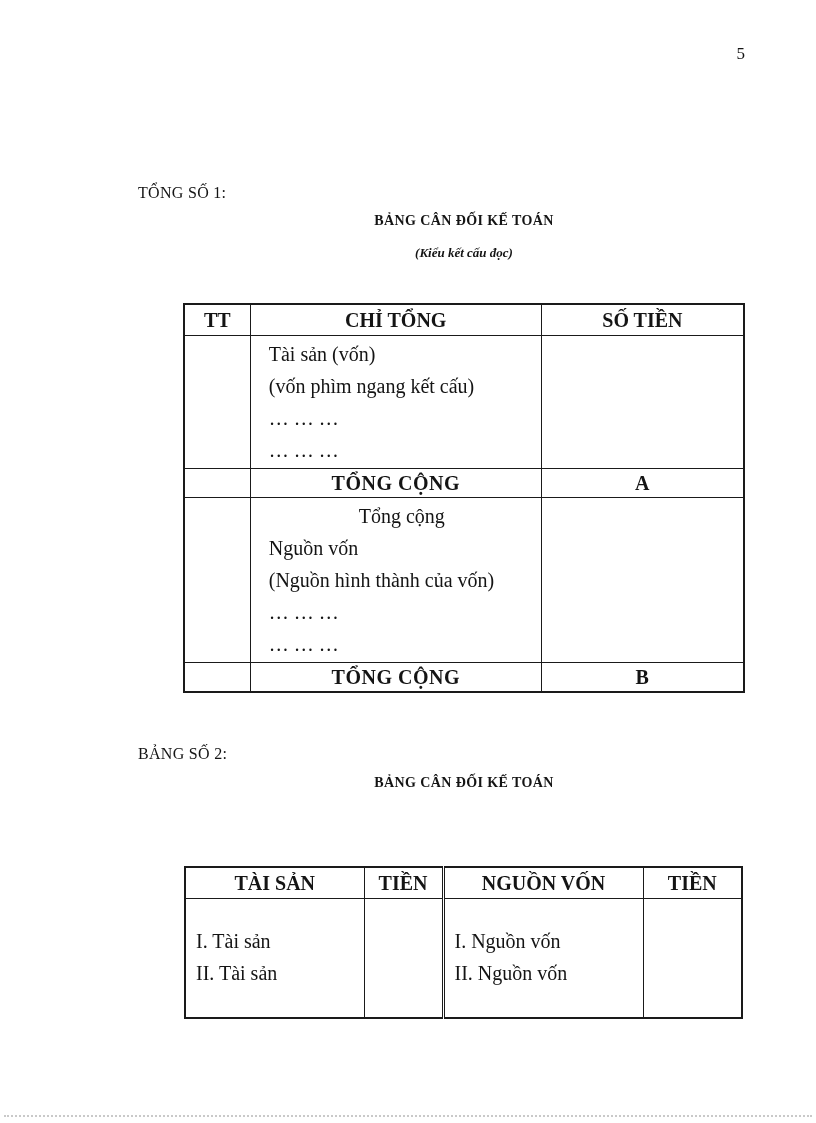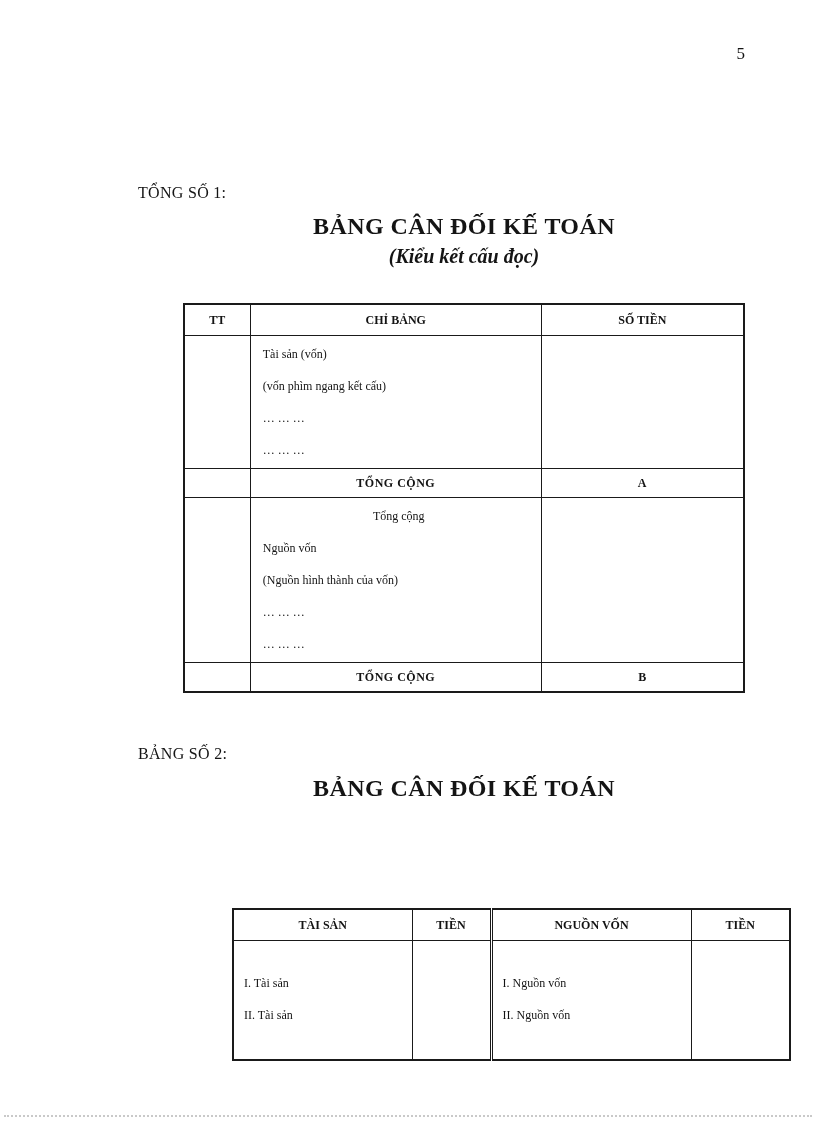--- a/index.html
+++ b/index.html
@@ -10,35 +10,35 @@
     font-family:"Liberation Serif","DejaVu Serif",serif;
     color:#141414;
     overflow:hidden;
   }
   .abs{position:absolute;}
   .page-number{top:44px;right:71px;font-size:17px;}
   .sec-label{left:138px;font-size:16px;letter-spacing:0.3px;}
   .sec1-label{top:184px;}
   .sec2-label{top:745px;}
   .title-wrap{left:183px;width:562px;text-align:center;}
-  .doc-title{font-weight:bold;font-size:24px;letter-spacing:0.4px;}
+  .doc-title{font-weight:bold;font-size:14px;letter-spacing:0.4px;}
   .t1{top:213px;}
   .t2{top:775px;}
-  .doc-subtitle{font-weight:bold;font-style:italic;font-size:20px;}
+  .doc-subtitle{font-weight:bold;font-style:italic;font-size:13px;}
   .s1{top:245px;}
   .s2{top:807px;}
 
   table{border-collapse:collapse;table-layout:fixed;background:#fff;}
   .tbl1{left:183px;top:303px;width:562px;}
-  .tbl2{left:184px;top:908px;width:556px;margin-left:48px;}
-  th,td{border:1.5px solid #1a1a1a;padding:0;font-size:12px;vertical-align:middle;}
+  .tbl2{left:184px;top:866px;width:556px;}
+  th,td{border:1.5px solid #1a1a1a;padding:0;font-size:20px;vertical-align:middle;}
   .tbl1,.tbl2{border:2px solid #1a1a1a;}
   th{font-weight:bold;text-align:center;}
   .hdr-row th{height:30px;}
-  .block-cell{vertical-align:top;padding:2px 6px 2px 12px;}
+  .block-cell{vertical-align:top;padding:2px 6px 2px 18px;}
   .block-cell .line{line-height:32px;white-space:nowrap;}
   .line.centered{text-align:center;}
   .block1-cell{height:126px;}
   .block2-cell{height:157px;}
   .total-row td{height:28px;font-weight:bold;text-align:center;letter-spacing:0.5px;}
   .t2-body td{height:90px;vertical-align:top;}
   .t2-list{padding:26px 6px 2px 10px;}
   .t2-list .line{line-height:32px;white-space:nowrap;}
   .sep-double{border-left:3px double #1a1a1a;}
   .dotted-rule{
@@ -59,21 +59,21 @@
 
   <table class="abs tbl1">
     <colgroup>
         <col style="width:66px">
         <col style="width:290px">
         <col style="width:202px">
       </colgroup>
     <tbody>
       <tr class="hdr-row">
         <th>TT</th>
-        <th>CHỈ BẢNG</th>
+        <th>CHỈ TỔNG</th>
         <th>SỐ TIỀN</th>
       </tr>
       <tr>
         <td></td>
         <td class="block-cell block1-cell">
           <div class="line">Tài sản (vốn)</div>
           <div class="line">(vốn phìm ngang kết cấu)</div>
           <div class="line">… … …</div>
           <div class="line">… … …</div>
         </td>

